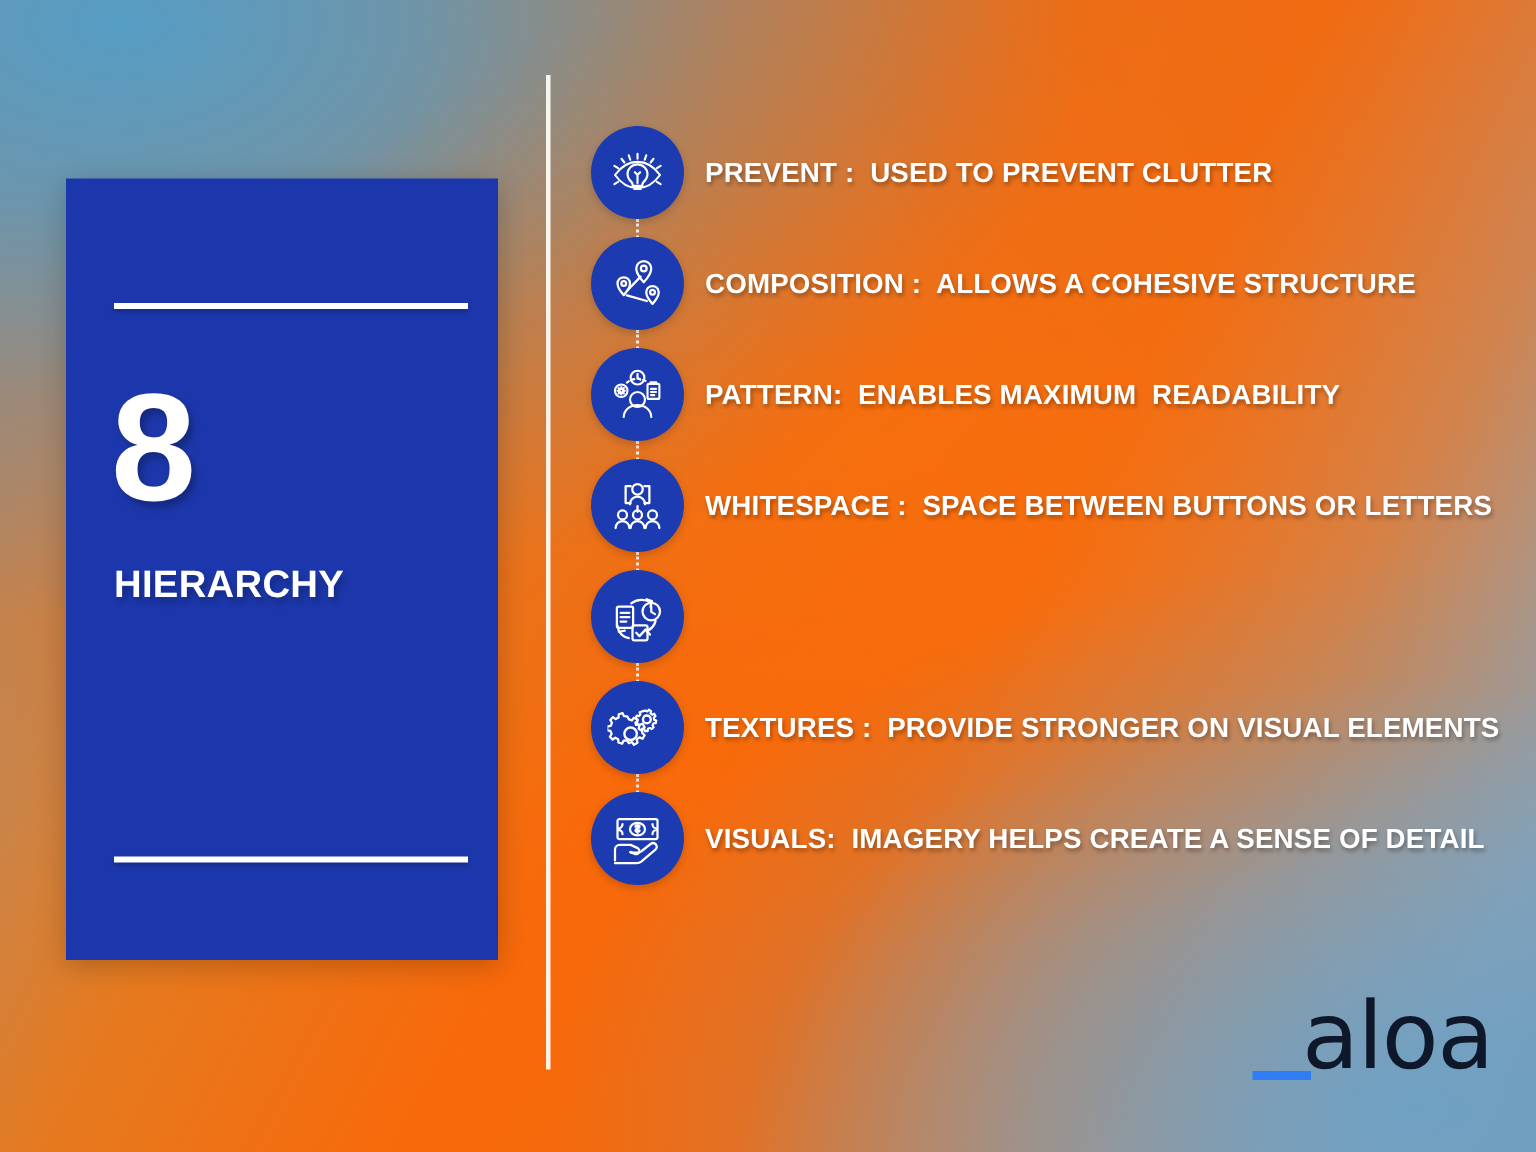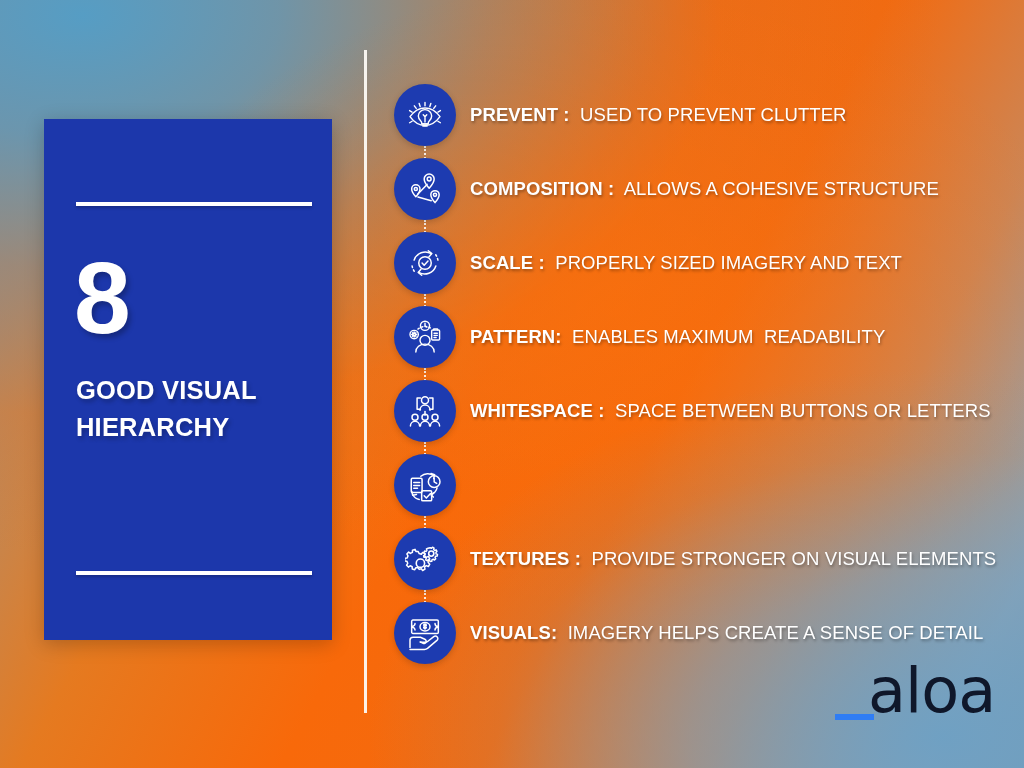--- a/index.html
+++ b/index.html
@@ -154,21 +154,21 @@
     font-size: 18.5px;
     color: #ffffff;
     white-space: nowrap;
     text-shadow: 1px 2px 3px rgba(0,0,0,0.33);
     letter-spacing: 0.1px;
   }
   .row-term {
     font-weight: 700;
   }
   .row-desc {
-    font-weight: 400;
+    font-weight: 700;
   }
 
   
   .logo {
     position: absolute;
     left: 833px;
     top: 660px;
     width: 150px;
     height: 66px;
   }
@@ -195,21 +195,20 @@
 
 <div id="slide">
 
   <div class="bg-layer bg-base"></div>
   <div class="bg-layer bg-sheen"></div>
 
   <div class="title-card">
     <div class="rule rule-top"></div>
     <div class="big-number">8</div>
     <div class="card-title">
-      <span>GOOD VISUAL</span>
       <span>HIERARCHY</span>
     </div>
     <div class="rule rule-bottom"></div>
   </div>
 
   <div class="divider"></div>
 
   <div class="list">
 
     <div class="row">
@@ -241,39 +240,20 @@
           <path d="M26.5 18.5L15.5 30M15.5 33.5L31.5 38" stroke-dasharray="0"></path>
         </svg>
       </div>
       <div class="row-text">
         <span class="row-term">COMPOSITION :</span>
         <span class="row-desc" style="white-space: pre;"> ALLOWS A COHESIVE STRUCTURE</span>
       </div>
       <div class="connector"></div>
     </div>
 
-    <div class="row">
-      <div class="badge">
-        <svg viewBox="0 0 48 48" fill="none" stroke="#ffffff" stroke-width="1.8" stroke-linecap="round" stroke-linejoin="round">
-          <circle cx="24" cy="24" r="7.5"></circle>
-          <path d="M20.5 24l2.5 2.6 4.6-5"></path>
-          <path d="M11 20.5A14 14 0 0 1 31.5 12.8"></path>
-          <path d="M28 9.3l4.2 3.3-3.4 4"></path>
-          <path d="M37 27.5A14 14 0 0 1 16.5 35.2"></path>
-          <path d="M20 38.7l-4.2-3.3 3.4-4"></path>
-          <path d="M8.5 27.5a16.5 16.5 0 0 0 2.6 6.4" stroke-dasharray="2 3"></path>
-          <path d="M39.5 20.5a16.5 16.5 0 0 0-2.6-6.4" stroke-dasharray="2 3"></path>
-        </svg>
-      </div>
-      <div class="row-text">
-        <span class="row-term">SCALE :</span>
-        <span class="row-desc" style="white-space: pre;"> PROPERLY SIZED IMAGERY AND TEXT</span>
-      </div>
-      <div class="connector"></div>
-    </div>
 
     <div class="row">
       <div class="badge">
         <svg viewBox="0 0 48 48" fill="none" stroke="#ffffff" stroke-width="1.7" stroke-linecap="round" stroke-linejoin="round">
           <circle cx="24" cy="28" r="6"></circle>
           <path d="M13 42c0-5.5 4.9-9.5 11-9.5S35 36.5 35 42"></path>
           <circle cx="24" cy="10.5" r="5.5"></circle>
           <path d="M24 7.5v3.2l2.2 1.4"></path>
           <circle cx="11" cy="21" r="5"></circle>
           <path d="M11 18v1.6M11 22.4V24M8 21h1.6M12.4 21H14M8.9 18.9l1.1 1.1M12 22l1.1 1.1M13.1 18.9L12 20M10 22l-1.1 1.1"></path>

